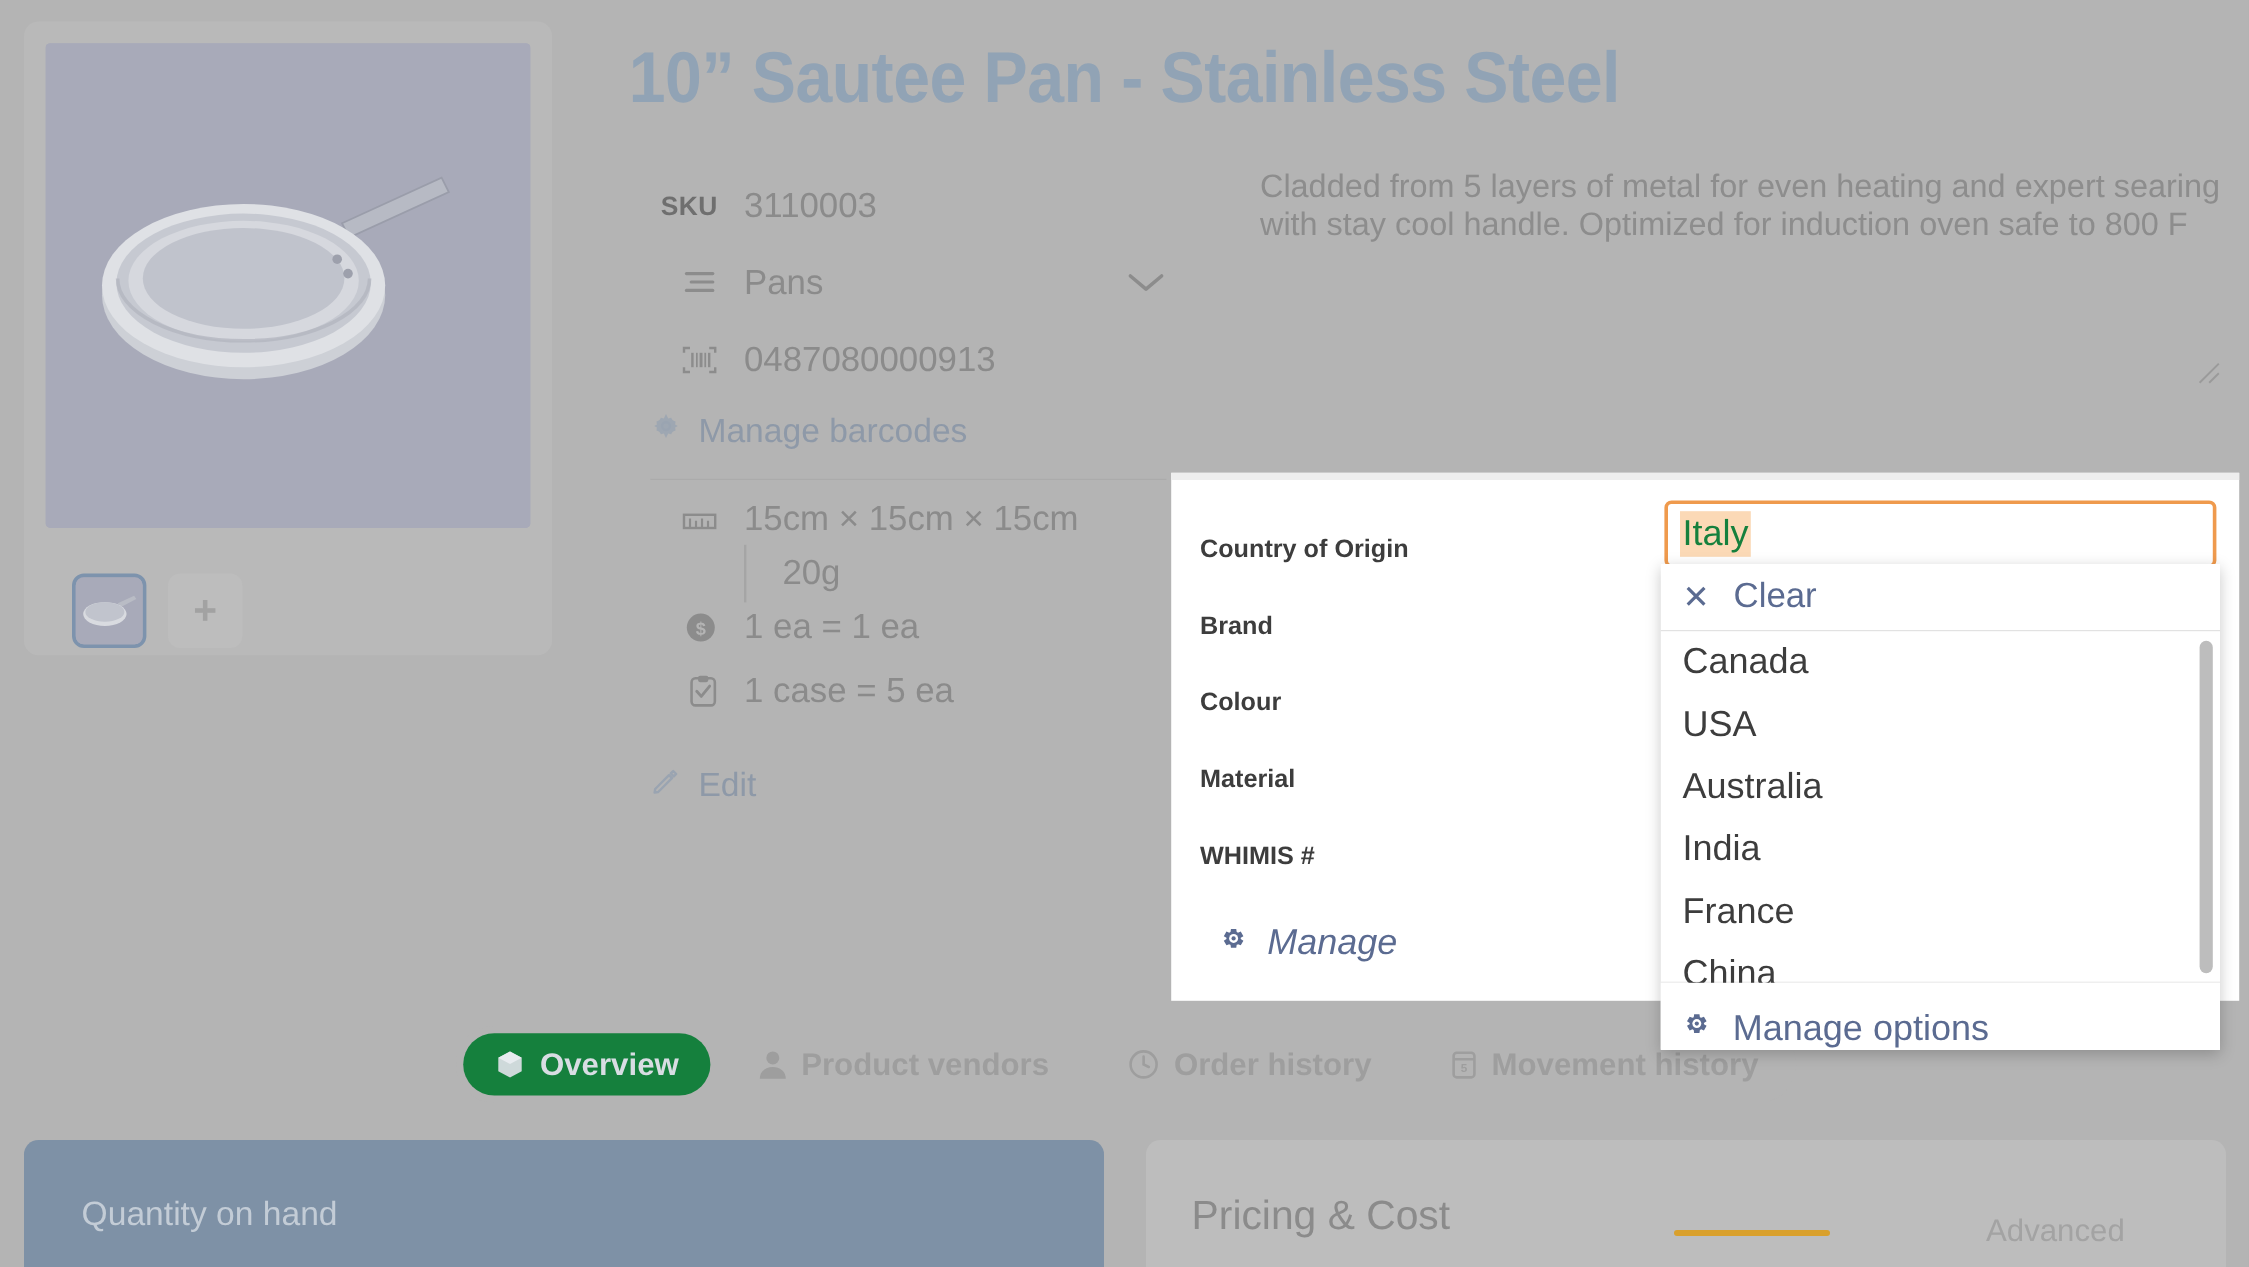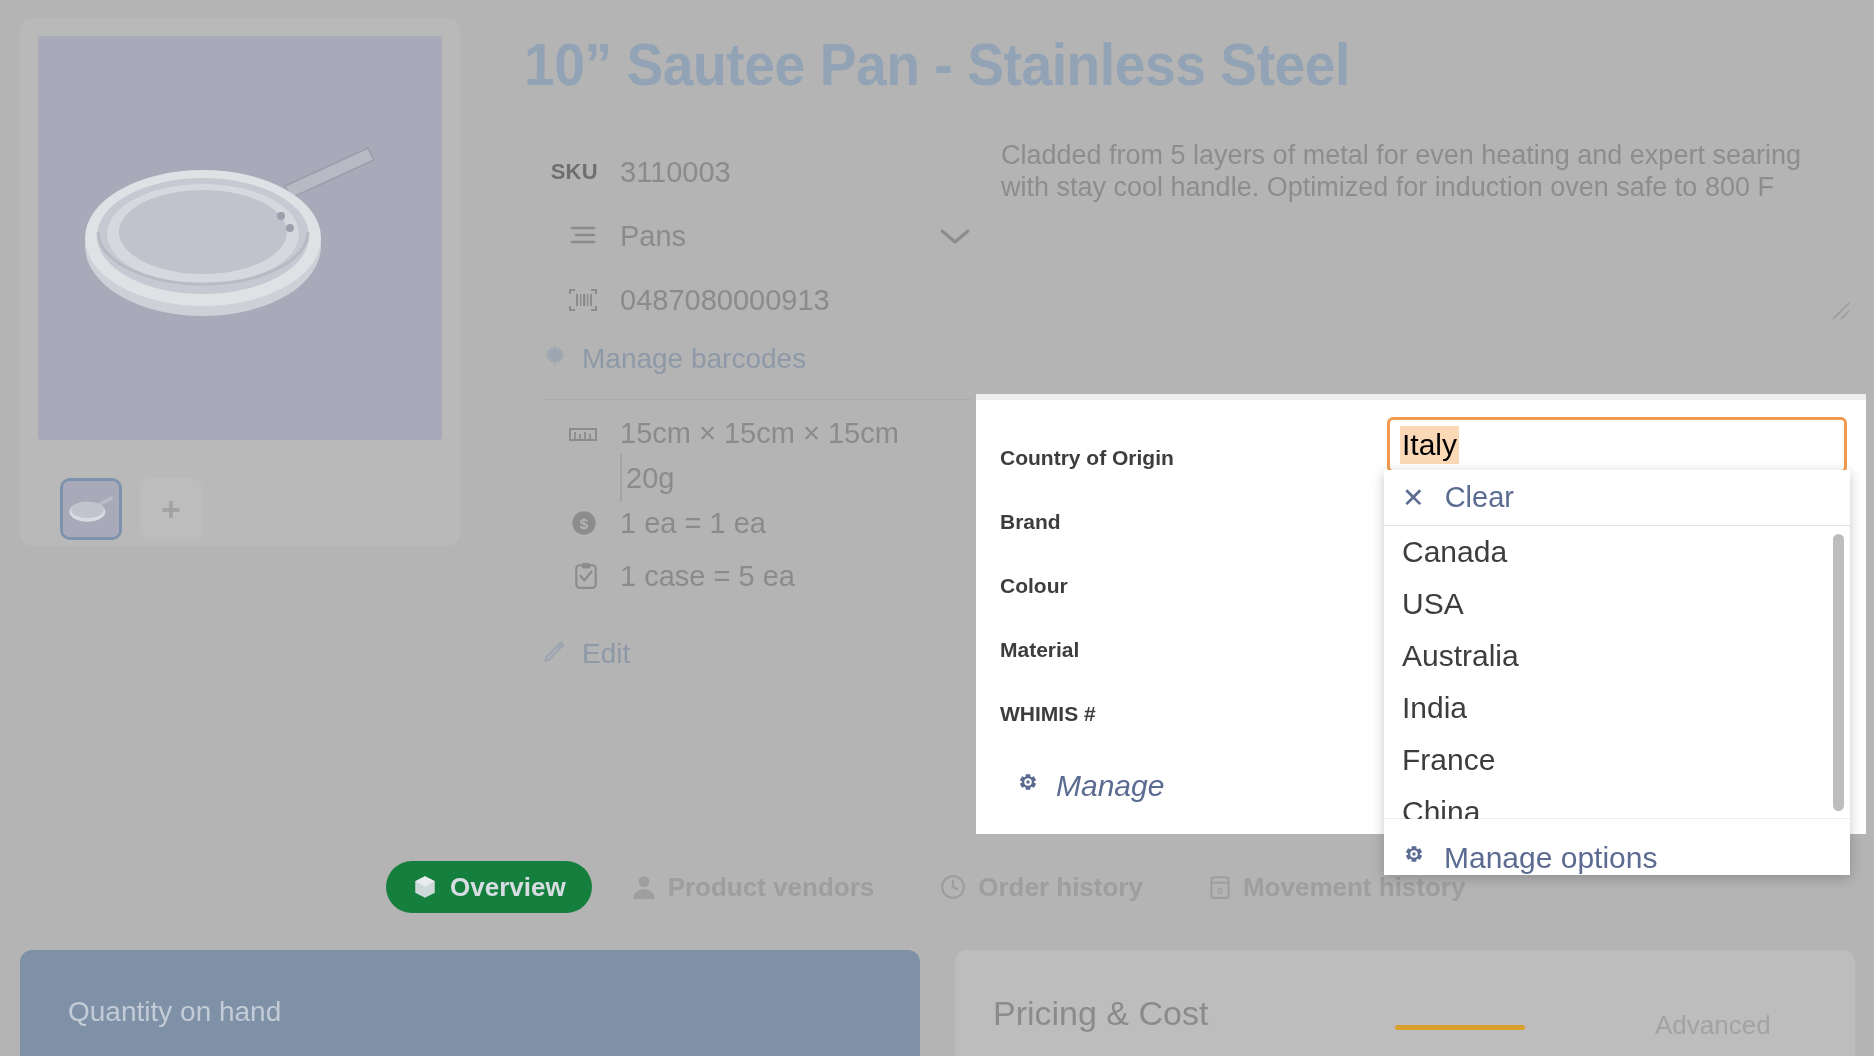--- a/index.html
+++ b/index.html
@@ -109,33 +109,33 @@
     width: 430px; height: 1px;
     background: #ababab;
   }
 
   .dims { position: absolute; left: 520px; top: 412px; width: 480px; }
   .dims .meta-row { height: 42px; }
   .dims-wt {
     margin-left: 100px;
     color: #8b8b8b; font-size: 29px;
     border-left: 2px solid #a5a5a5;
-    padding-left: 4px;
+    padding-left: 30px;
     height: 48px; display: flex; align-items: center;
   }
   .edit-link {
     display: flex; align-items: center; gap: 16px;
     margin-top: 30px; margin-left: 22px;
     color: #8e99a8; font-size: 28px;
   }
 
   
   .desc {
     position: absolute;
-    left: 1001px; top: 140px;
+    left: 1050px; top: 140px;
     width: 820px;
     color: #8d8d8d;
     font-size: 27px;
     line-height: 1.18;
   }
   .resize-handle {
     position: absolute; right: 22px; top: 300px;
     width: 22px; height: 22px;
   }
 
@@ -221,21 +221,21 @@
     position: absolute;
     left: 1387px; top: 417px;
     width: 460px; height: 56px;
     border: 3px solid #ef9a4d;
     border-radius: 6px;
     background: #fff;
     display: flex; align-items: center;
     padding-left: 10px;
   }
   .combo-val {
-    font-size: 30px; color: #000000;
+    font-size: 30px; color: #15803d;
     background: #fbd9b6;
     padding: 2px 2px;
   }
 
   
   .dropdown {
     position: absolute;
     left: 1384px; top: 470px;
     width: 466px;
     background: #fff;

